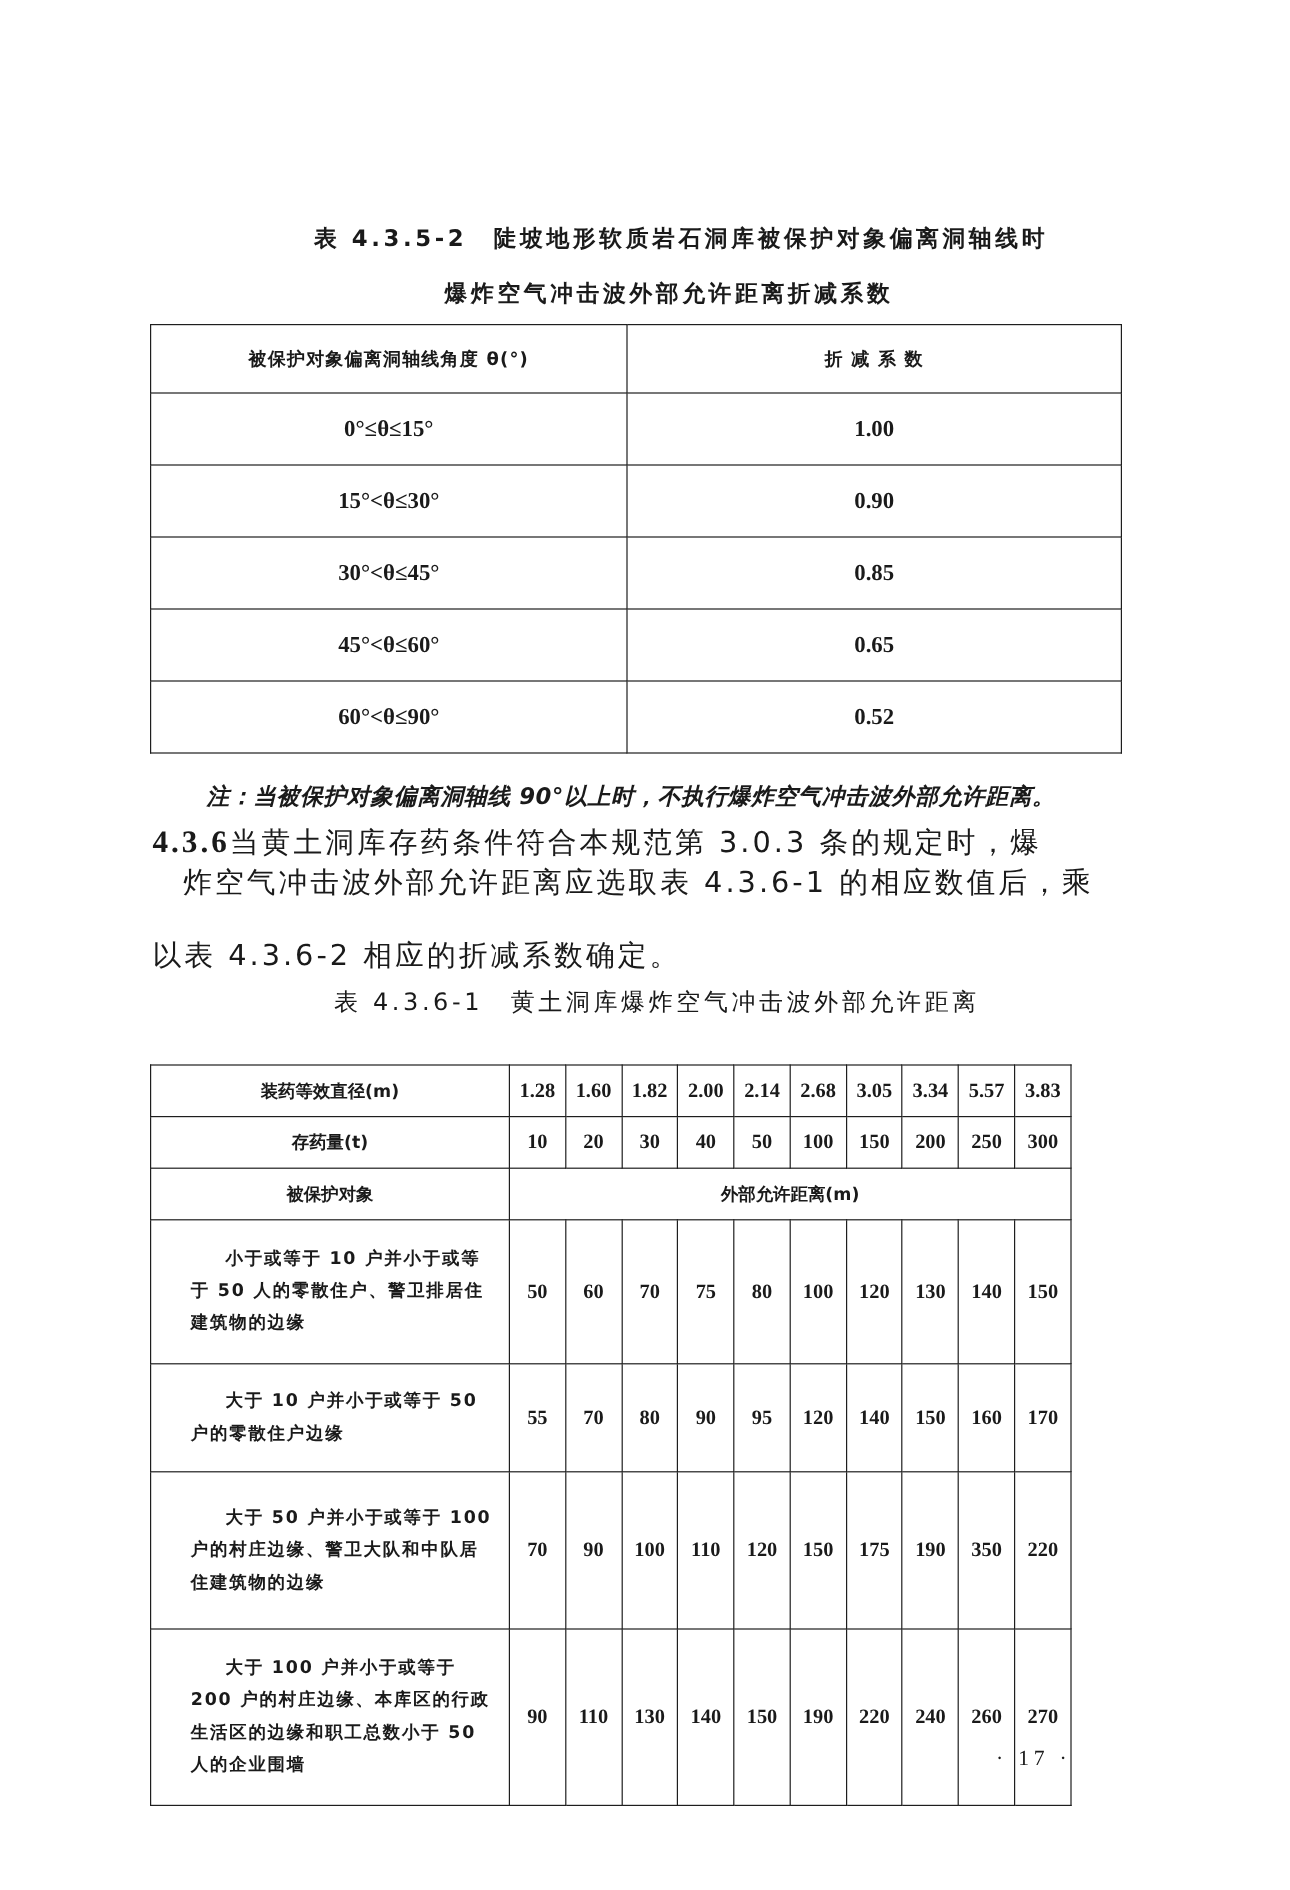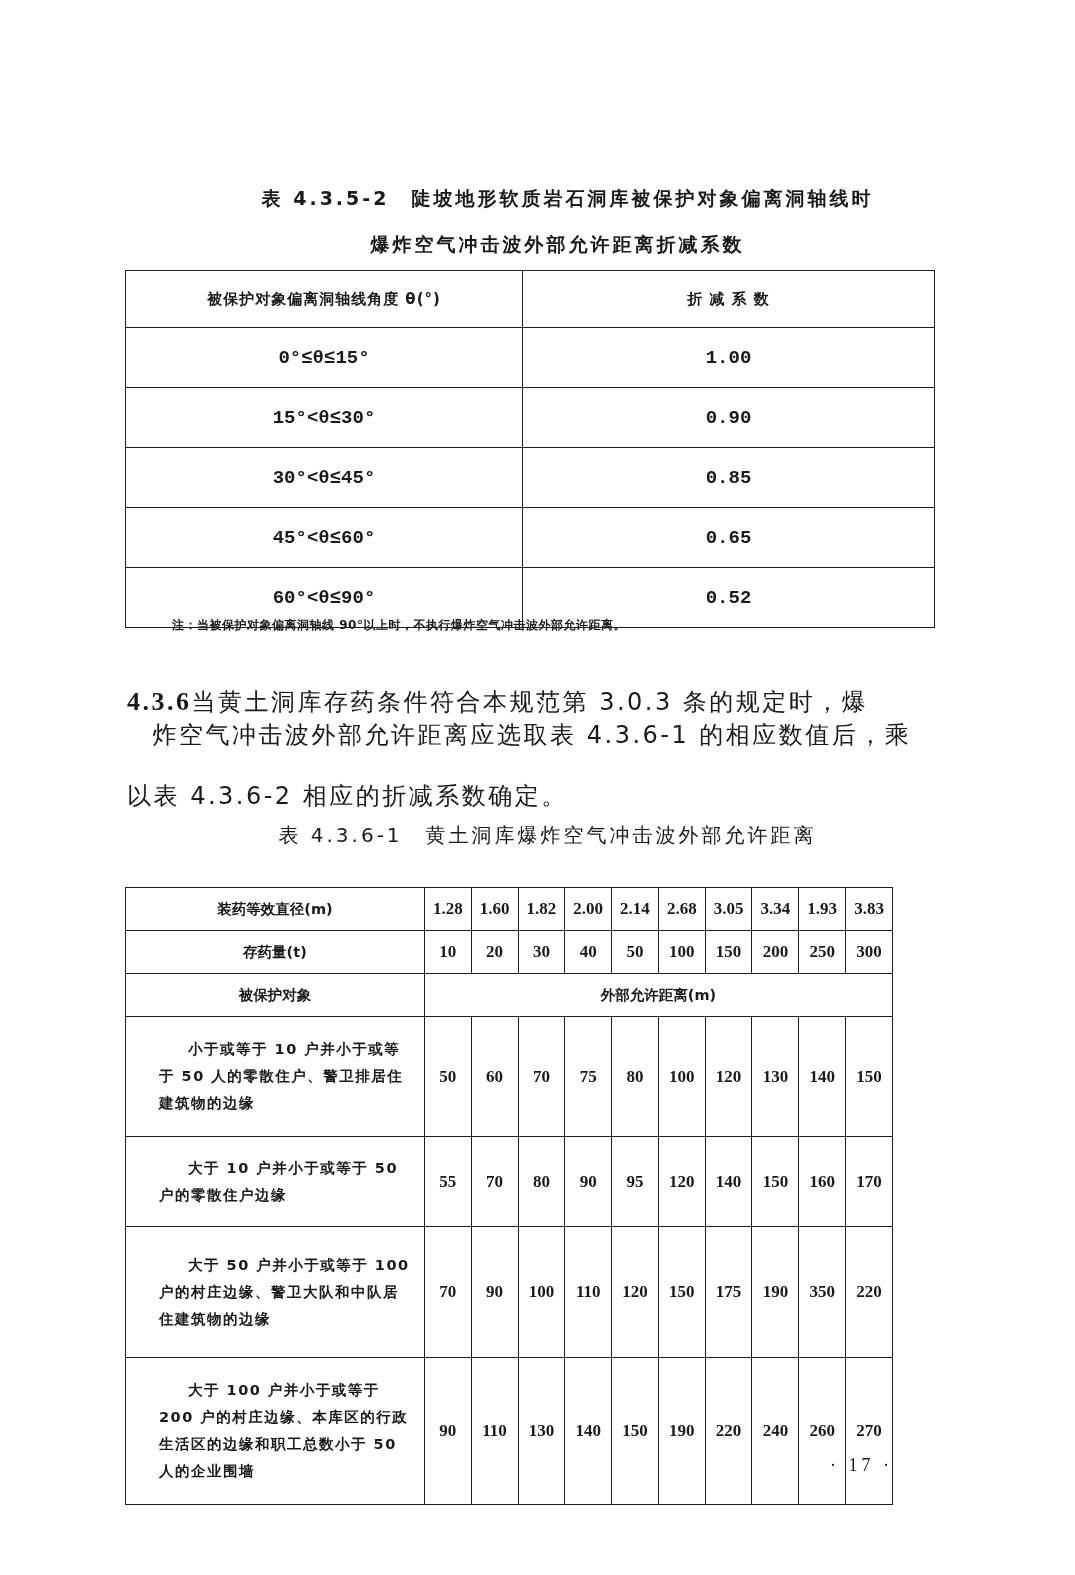--- a/index.html
+++ b/index.html
@@ -12,25 +12,25 @@
     font-family: "DejaVu Sans", "Liberation Sans", sans-serif;
     font-weight: bold; font-size: 19px; letter-spacing: 3px;
   }
   #cap1a { top: 186px; left: 30px; }
   #cap1b { top: 232px; left: 20px; }
   table { border-collapse: collapse; position: absolute; }
   td { border: 1.6px solid #1e1e1e; text-align: center; vertical-align: middle; padding: 0; }
   #t1 { left: 125px; top: 270px; width: 810px; }
   #t1 td { font-size: 17px; font-weight: bold; }
   #t1 td.h { height: 56px; font-family: "DejaVu Sans", "Liberation Sans", sans-serif; font-size: 15px; letter-spacing: 1px; }
-  #t1 td.r { height: 59px; font-family: Liberation Mono, monospace; font-size: 19px; }
+  #t1 td.r { height: 59px; font-family: Liberation Serif, serif; font-size: 19px; }
   #t1 td.c1 { width: 396px; text-align: center; }
   #note1 {
-    position: absolute; left: 172px; top: 617px;
-    font-family: "DejaVu Sans", "Liberation Sans", sans-serif; font-size: 12px; font-weight: bold; letter-spacing: 0.5px;
+    position: absolute; left: 172px; top: 651px;
+    font-family: "DejaVu Sans", "Liberation Sans", sans-serif; font-size: 19px; font-weight: bold; letter-spacing: 0.5px; font-style: italic;
   }
   .para {
     position: absolute; left: 127px; width: 810px;
     font-family: "DejaVu Sans", "Liberation Sans", sans-serif; font-size: 24px; letter-spacing: 2.5px;
   }
   #p1 { top: 686px; }
   #p2 { top: 719px; text-align: center; }
   #p3 { top: 780px; }
   #p1 .num { font-weight: bold; font-family: "Liberation Serif", serif; font-size: 26px; }
   #cap2 { top: 822px; left: 10px; font-weight: normal; font-size: 20px; letter-spacing: 3px; }
@@ -98,21 +98,21 @@
       <tr class="hr" id="diamRow">
     <td class="lab">装药等效直径(m)</td>
   <td class="v">1.28</td>
         <td class="v">1.60</td>
         <td class="v">1.82</td>
         <td class="v">2.00</td>
         <td class="v">2.14</td>
         <td class="v">2.68</td>
         <td class="v">3.05</td>
         <td class="v">3.34</td>
-        <td class="v">1.93</td>
+        <td class="v">5.57</td>
         <td class="v">3.83</td>
       </tr>
   <tr class="hr" id="qtyRow">
     <td class="lab">存药量(t)</td>
   <td class="v">10</td>
         <td class="v">20</td>
         <td class="v">30</td>
         <td class="v">40</td>
         <td class="v">50</td>
         <td class="v">100</td>

